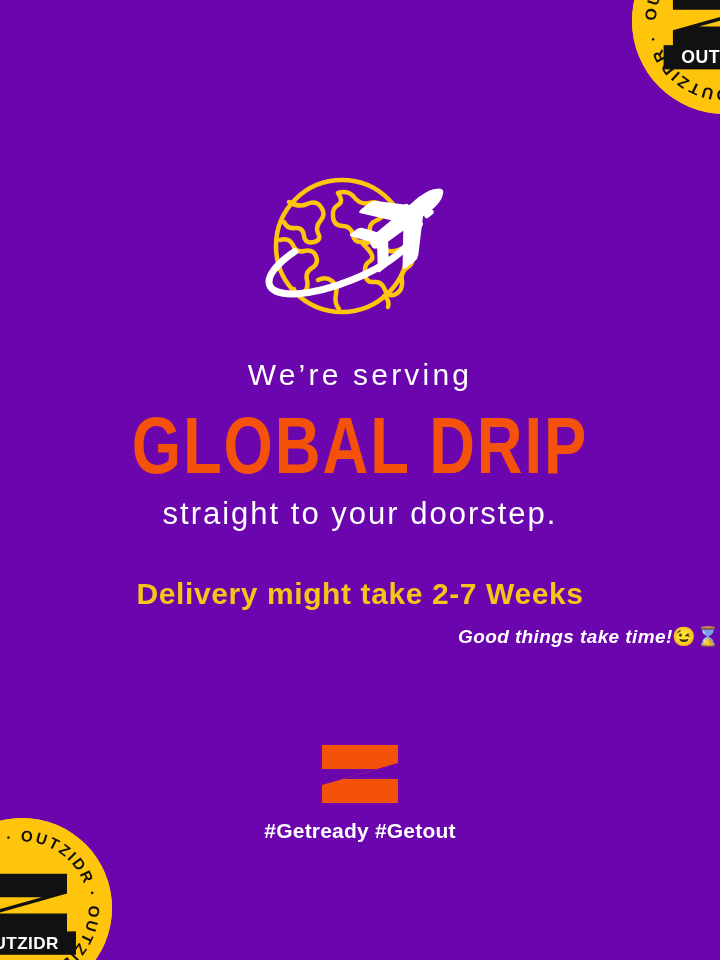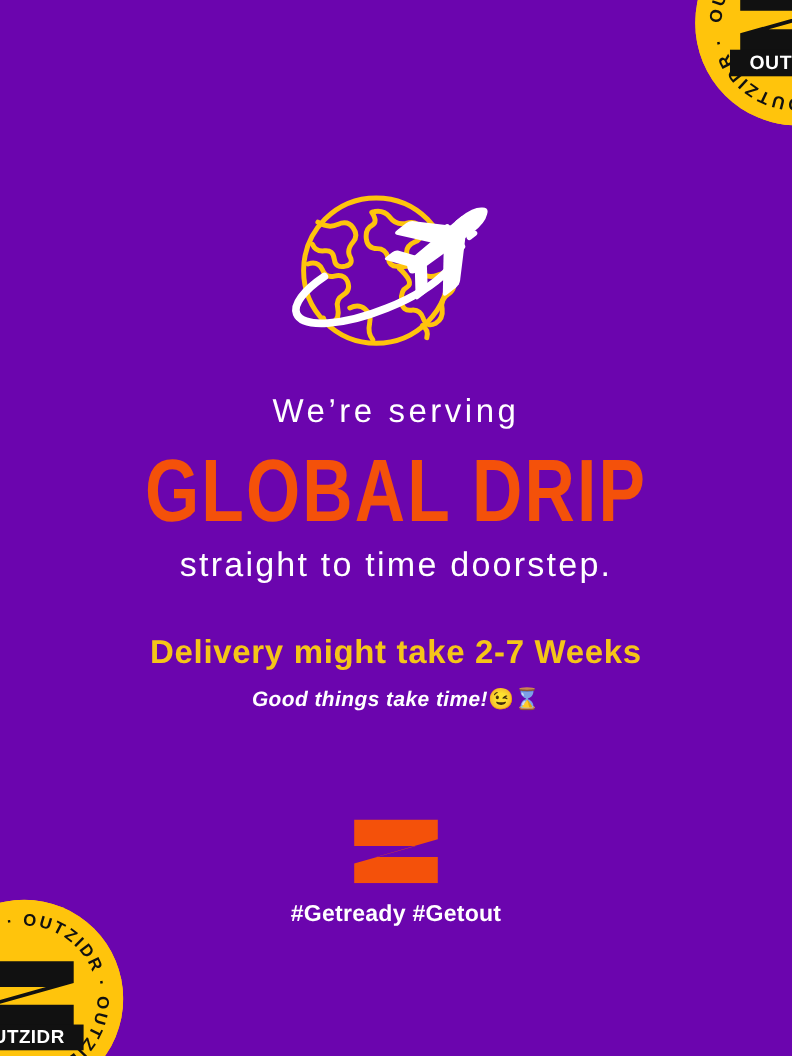--- a/index.html
+++ b/index.html
@@ -93,20 +93,21 @@
   }
 
   #tagline {
     color: #FFFFFF;
     font-size: 19px;
     font-weight: 700;
     font-style: italic;
     letter-spacing: 0.4px;
     line-height: 1.2;
     margin: 14px 0 0 0;
+    text-align: right;
   }
   #tagline .emoji { font-style: normal; letter-spacing: 0; }
 
   
   #footer {
     position: absolute;
     left: 0;
     top: 745px;
     width: 720px;
     text-align: center;
@@ -162,21 +163,21 @@
         <rect x="-6" y="8" width="13" height="6" rx="3"></rect>
         <rect x="12" y="-11" width="11" height="5" rx="2.5"></rect>
         <rect x="12" y="6" width="11" height="5" rx="2.5"></rect>
       </g>
     </svg>
   </div>
 
   <div id="text-block">
     <p id="eyebrow">We’re serving</p>
     <h1 id="headline">GLOBAL DRIP</h1>
-    <p id="subline">straight to time doorstep.</p>
+    <p id="subline">straight to your doorstep.</p>
     <p id="delivery-line">Delivery might take 2-7 Weeks</p>
     <p id="tagline">
       <span>Good things take time!</span><span class="emoji">😉⌛</span>
     </p>
   </div>
 
   <div id="footer">
     <div id="z-logo">
       <svg viewBox="0 0 80 58" xmlns="http://www.w3.org/2000/svg">
         <path d="M2 0 H78 V18 L22 34 H78 V58 H2 V40 L58 24 H2 Z" fill="#F4510A"></path>

